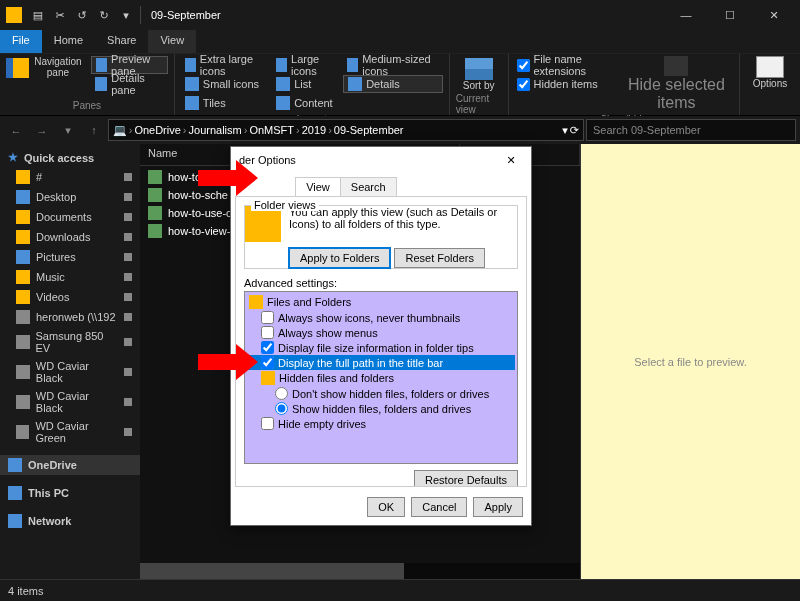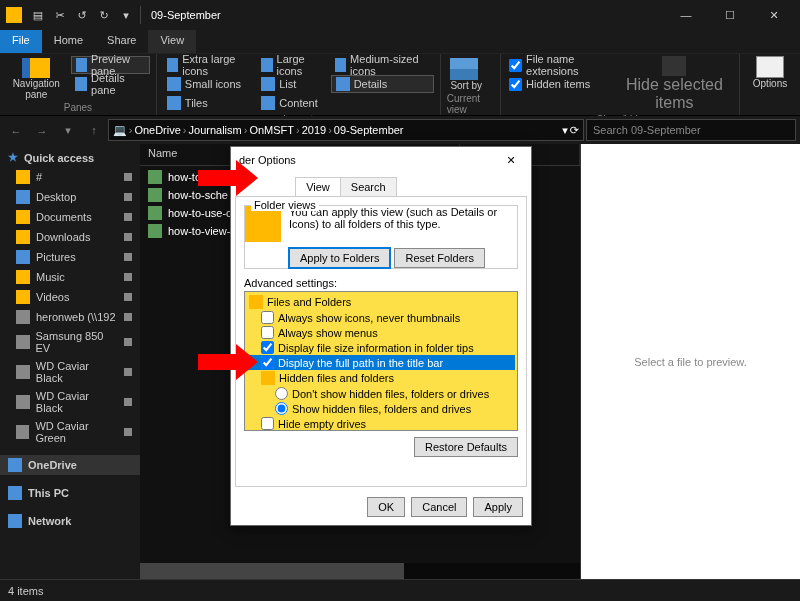--- a/index.html
+++ b/index.html
@@ -14,27 +14,27 @@
 .winctrls{margin-left:auto;display:flex;}
 .winctrls div{width:44px;height:30px;display:flex;align-items:center;justify-content:center;color:#ccc;}
 .tabs{height:24px;background:#1a1a1a;display:flex;border-bottom:1px solid #222;}
 .filetab{background:#1979ca;color:#fff;padding:4px 12px;}
 .tab{padding:4px 12px;color:#ccc;}
 .tab.active{background:#2a2a2a;}
 .ribbon{height:62px;background:#1a1a1a;display:flex;border-bottom:1px solid #000;}
 .rgroup{display:flex;flex-direction:column;align-items:center;padding:2px 6px;border-right:1px solid #333;}
 .rgroup .body{display:flex;flex:1;align-items:flex-start;gap:4px;}
 .rgroup .label{color:#888;font-size:10px;padding:2px 0;}
-.navpane{display:flex;flex-direction:column;align-items:center;min-width:58px;}
+.navpane{display:flex;align-items:center;min-width:58px;}
 .navpane-icon{width:28px;height:20px;background:linear-gradient(90deg,#2a6ab8 30%,#ffb900 30%);margin-top:2px;}
 .hstack{display:flex;flex-direction:column;gap:1px;}
 .ribbon-btn{display:flex;align-items:center;gap:4px;padding:2px 4px;color:#ccc;height:18px;}
 .ribbon-btn.selected{border:1px solid #555;background:#2a2a2a;}
 .ribbon-btn .ric{width:14px;height:14px;background:#4a8fd8;}
-.sortby{display:flex;flex-direction:column;align-items:flex-start;min-width:40px;padding-top:2px;}
+.sortby{display:flex;flex-direction:column;align-items:center;min-width:40px;padding-top:2px;}
 .sort-icon{width:28px;height:22px;background:linear-gradient(180deg,#5a9bd8 50%,#3a7bb8 50%);}
 .chk{display:flex;align-items:center;gap:4px;color:#ccc;height:18px;padding:0 2px;}
 .chk input{margin:0;}
 .hidesel{display:flex;flex-direction:column;align-items:center;min-width:48px;color:#888;}
 .options{display:flex;flex-direction:column;align-items:center;min-width:48px;}
 .opt-icon{width:28px;height:22px;border:1px solid #888;background:#f0f0f0;}
 .addrbar{height:28px;background:#1a1a1a;display:flex;align-items:center;padding:2px 4px;gap:2px;}
 .nav-arrow{width:24px;height:24px;display:flex;align-items:center;justify-content:center;color:#888;}
 .breadcrumb{flex:1;height:22px;background:#0d0d0d;border:1px solid #444;display:flex;align-items:center;padding:0 4px;color:#fff;gap:2px;}
 .bc-seg{display:flex;align-items:center;gap:2px;}
@@ -47,21 +47,21 @@
 .side-item.pinned::after{content:"";width:8px;height:8px;margin-left:auto;background:#888;}
 .sic{width:14px;height:14px;background:#ffb900;}
 .sic.blue{background:#4a8fd8;}
 .sic.drive{background:#888;}
 .content{flex:1;background:#111;display:flex;flex-direction:column;}
 .colhdr{height:22px;display:flex;border-bottom:1px solid #333;color:#ccc;}
 .colhdr div{padding:3px 8px;border-right:1px solid #2a2a2a;}
 .filelist{flex:1;padding:2px 0;}
 .file-row{display:flex;align-items:center;gap:6px;padding:2px 8px;color:#fff;}
 .file-row .fic{width:14px;height:14px;background:#5a9b5a;}
-.preview{width:220px;background:#ffffff;border-left:1px solid #333;display:flex;align-items:center;justify-content:center;color:#888;}
+.preview{width:220px;background:#fef9c3;border-left:1px solid #333;display:flex;align-items:center;justify-content:center;color:#888;}
 .statusbar{height:22px;background:#1a1a1a;border-top:1px solid #333;color:#ccc;display:flex;align-items:center;padding:0 8px;}
 .hscroll{height:16px;background:#1a1a1a;display:flex;}
 .hscroll .track{flex:1;background:#0a0a0a;display:flex;}
 .hscroll .thumb{width:60%;background:#444;}
 
 .dialog{position:absolute;left:230px;top:146px;width:302px;height:380px;background:#fff;border:1px solid #666;box-shadow:0 4px 12px rgba(0,0,0,0.5);color:#000;display:flex;flex-direction:column;}
 .dlg-title{height:26px;background:#fff;display:flex;align-items:center;padding:0 8px;color:#000;}
 .dlg-title .close{margin-left:auto;width:24px;height:20px;display:flex;align-items:center;justify-content:center;color:#000;}
 .dlg-tabs{display:flex;padding:4px 4px 0 4px;background:#fff;}
 .dlg-tab{padding:3px 10px;border:1px solid #ccc;border-bottom:none;background:#fff;margin-right:-1px;}
@@ -69,21 +69,21 @@
 .dlg-body{flex:1;border:1px solid #ccc;margin:0 4px 4px 4px;padding:8px;background:#fff;overflow:hidden;}
 .fv-group{border:1px solid #ccc;padding:0;position:relative;margin-bottom:8px;}
 .fv-group legend{position:absolute;top:-7px;left:6px;background:#fff;padding:0 3px;font-size:11px;}
 .fv-inner{display:flex;gap:8px;}
 .fv-icon{width:36px;height:36px;background:#ffb900;}
 .fv-text{flex:1;font-size:11px;}
 .fv-btns{display:flex;gap:4px;margin-top:6px;justify-content:flex-start;padding-left:44px;}
 .btn{border:1px solid #888;background:#e1e1e1;padding:3px 10px;font-size:11px;}
 .btn.prim{border:1px solid #0078d7;outline:1px solid #0078d7;}
 .adv-label{font-size:11px;margin-bottom:2px;}
-.adv-tree{border:1px solid #888;height:140px;overflow-y:auto;padding:2px;background:#fde047;}
+.adv-tree{border:1px solid #888;height:173px;overflow-y:auto;padding:2px;background:#c4b5fd;}
 .tree-item{display:flex;align-items:center;gap:4px;padding:1px 2px 1px 14px;font-size:11px;}
 .tree-item.l2{padding-left:28px;}
 .tree-item.folder{padding-left:2px;}
 .tree-item.folder .fic2{width:14px;height:14px;background:#ffb900;}
 .tree-item.sel{background:#0078d7;color:#fff;}
 .tree-item input{margin:0;}
 .restore-row{display:flex;justify-content:flex-end;margin-top:6px;}
 .dlg-btns{display:flex;justify-content:flex-end;gap:6px;padding:6px 8px 8px 8px;}
 
 .arrow{position:absolute;width:64px;height:36px;}

